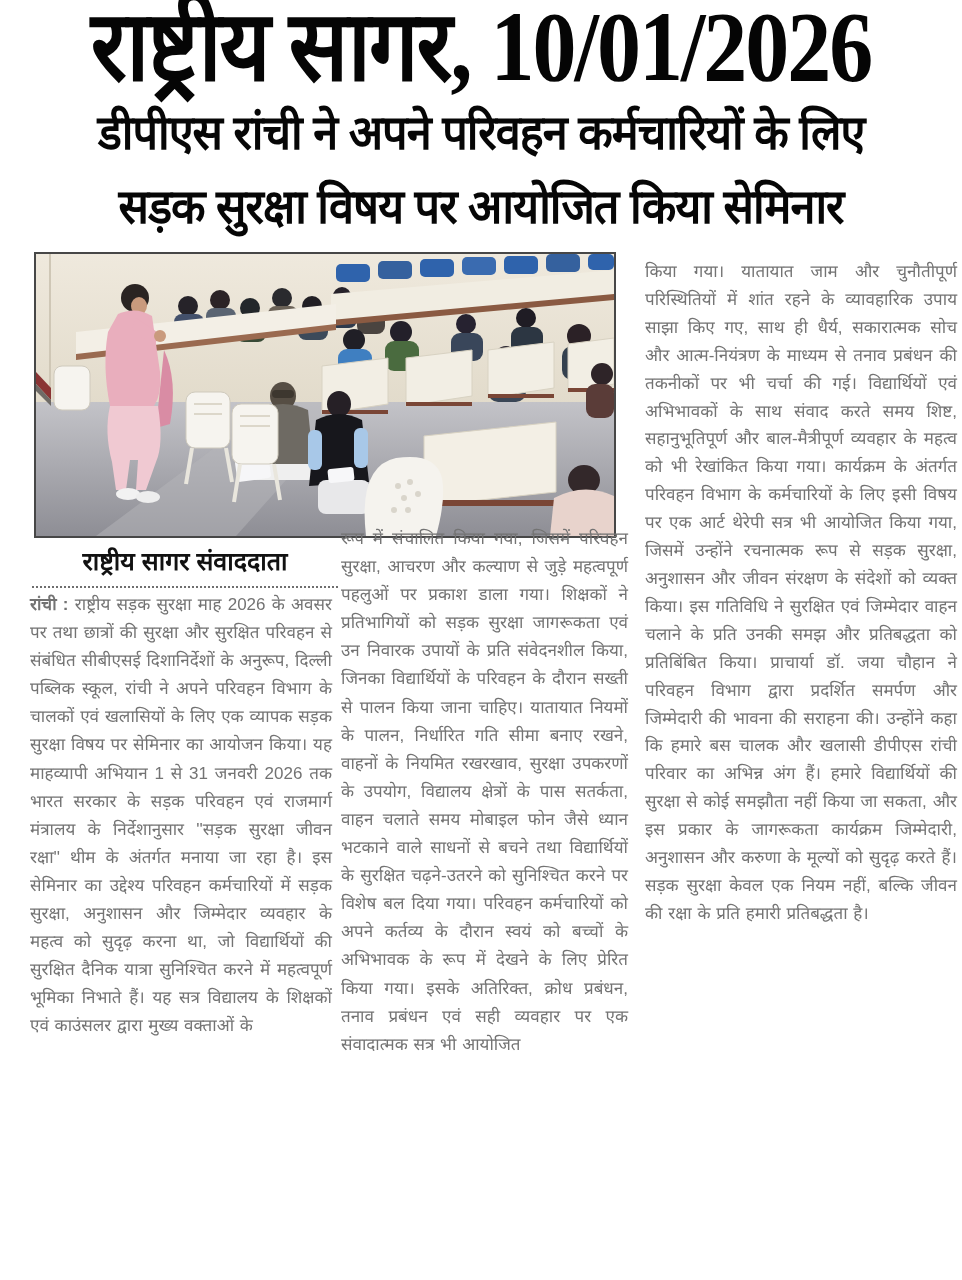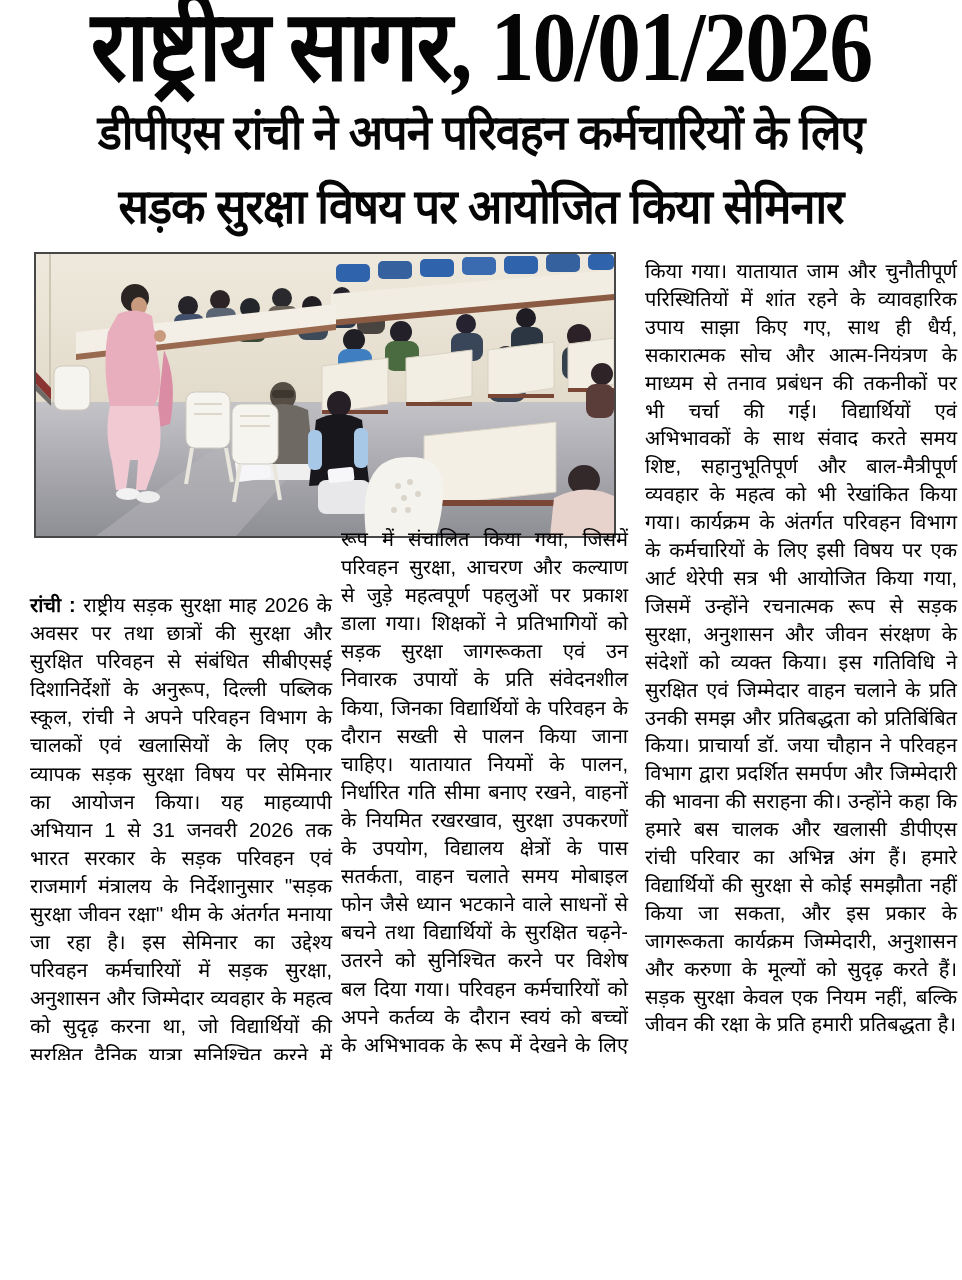--- a/index.html
+++ b/index.html
@@ -59,24 +59,24 @@
     text-align: center;
     font-weight: 700;
     font-size: 25px;
     color: #111;
     padding-bottom: 9px;
     border-bottom: 2px dotted #6e6e6e;
     box-sizing: border-box;
   }
   .col {
     position: absolute;
-    font-size: 20px;
+    font-size: 17px;
     line-height: 28.1px;
     text-align: justify;
-    color: #000000;
+    color: #737373;
     letter-spacing: 0px;
     word-spacing: 1px;
   }
   .col.c1 { left: 30px;  top: 591px; width: 302px; }
   .col.c2 { left: 341px; top: 525px; width: 287px; }
   .col.c3 { left: 645px; top: 258px; width: 312px; line-height: 27.9px; }
   .dateline { font-weight: 700; margin-top: 37px; }
 </style>
 </head>
 <body>
@@ -231,20 +231,21 @@
         <path d="M82,60 q18,-8 34,2 l8,56 q2,22 -6,34 l-44,0 q-8,-40 -2,-74 z" fill="#e9aebd"></path>
         <polygon points="100,64 124,80 118,92 96,76" fill="#e9aebd"></polygon>
         <circle cx="124" cy="82" r="6" fill="#c99a7d"></circle>
         <path d="M74,152 l48,0 q6,38 -2,56 l-10,28 -10,0 2,-30 -8,0 -4,30 -10,0 -4,-28 q-8,-30 -2,-56 z" fill="#f0c9d2"></path>
         <ellipse cx="92" cy="240" rx="12" ry="6" fill="#f2f2f2"></ellipse>
         <ellipse cx="112" cy="243" rx="12" ry="6" fill="#eeeeee"></ellipse>
       </g>
     </svg>
   </div>
 
+  <div class="byline">राष्ट्रीय सागर संवाददाता</div>
 
   <div class="col c1"><span class="dateline">रांची :</span><span> राष्ट्रीय सड़क सुरक्षा माह 2026 के अवसर पर तथा छात्रों की सुरक्षा और सुरक्षित परिवहन से संबंधित सीबीएसई दिशानिर्देशों के अनुरूप, दिल्ली पब्लिक स्कूल, रांची ने अपने परिवहन विभाग के चालकों एवं खलासियों के लिए एक व्यापक सड़क सुरक्षा विषय पर सेमिनार का आयोजन किया। यह माहव्यापी अभियान 1 से 31 जनवरी 2026 तक भारत सरकार के सड़क परिवहन एवं राजमार्ग मंत्रालय के निर्देशानुसार ''सड़क सुरक्षा जीवन रक्षा'' थीम के अंतर्गत मनाया जा रहा है। इस सेमिनार का उद्देश्य परिवहन कर्मचारियों में सड़क सुरक्षा, अनुशासन और जिम्मेदार व्यवहार के महत्व को सुदृढ़ करना था, जो विद्यार्थियों की सुरक्षित दैनिक यात्रा सुनिश्चित करने में महत्वपूर्ण भूमिका निभाते हैं। यह सत्र विद्यालय के शिक्षकों एवं काउंसलर द्वारा मुख्य वक्ताओं के</span></div>
 
   <div class="col c2">रूप में संचालित किया गया, जिसमें परिवहन सुरक्षा, आचरण और कल्याण से जुड़े महत्वपूर्ण पहलुओं पर प्रकाश डाला गया। शिक्षकों ने प्रतिभागियों को सड़क सुरक्षा जागरूकता एवं उन निवारक उपायों के प्रति संवेदनशील किया, जिनका विद्यार्थियों के परिवहन के दौरान सख्ती से पालन किया जाना चाहिए। यातायात नियमों के पालन, निर्धारित गति सीमा बनाए रखने, वाहनों के नियमित रखरखाव, सुरक्षा उपकरणों के उपयोग, विद्यालय क्षेत्रों के पास सतर्कता, वाहन चलाते समय मोबाइल फोन जैसे ध्यान भटकाने वाले साधनों से बचने तथा विद्यार्थियों के सुरक्षित चढ़ने-उतरने को सुनिश्चित करने पर विशेष बल दिया गया। परिवहन कर्मचारियों को अपने कर्तव्य के दौरान स्वयं को बच्चों के अभिभावक के रूप में देखने के लिए प्रेरित किया गया। इसके अतिरिक्त, क्रोध प्रबंधन, तनाव प्रबंधन एवं सही व्यवहार पर एक संवादात्मक सत्र भी आयोजित</div>
 
   <div class="col c3">किया गया। यातायात जाम और चुनौतीपूर्ण परिस्थितियों में शांत रहने के व्यावहारिक उपाय साझा किए गए, साथ ही धैर्य, सकारात्मक सोच और आत्म-नियंत्रण के माध्यम से तनाव प्रबंधन की तकनीकों पर भी चर्चा की गई। विद्यार्थियों एवं अभिभावकों के साथ संवाद करते समय शिष्ट, सहानुभूतिपूर्ण और बाल-मैत्रीपूर्ण व्यवहार के महत्व को भी रेखांकित किया गया। कार्यक्रम के अंतर्गत परिवहन विभाग के कर्मचारियों के लिए इसी विषय पर एक आर्ट थेरेपी सत्र भी आयोजित किया गया, जिसमें उन्होंने रचनात्मक रूप से सड़क सुरक्षा, अनुशासन और जीवन संरक्षण के संदेशों को व्यक्त किया। इस गतिविधि ने सुरक्षित एवं जिम्मेदार वाहन चलाने के प्रति उनकी समझ और प्रतिबद्धता को प्रतिबिंबित किया। प्राचार्या डॉ. जया चौहान ने परिवहन विभाग द्वारा प्रदर्शित समर्पण और जिम्मेदारी की भावना की सराहना की। उन्होंने कहा कि हमारे बस चालक और खलासी डीपीएस रांची परिवार का अभिन्न अंग हैं। हमारे विद्यार्थियों की सुरक्षा से कोई समझौता नहीं किया जा सकता, और इस प्रकार के जागरूकता कार्यक्रम जिम्मेदारी, अनुशासन और करुणा के मूल्यों को सुदृढ़ करते हैं। सड़क सुरक्षा केवल एक नियम नहीं, बल्कि जीवन की रक्षा के प्रति हमारी प्रतिबद्धता है।</div>
 
 </div>
 
 </body></html>

